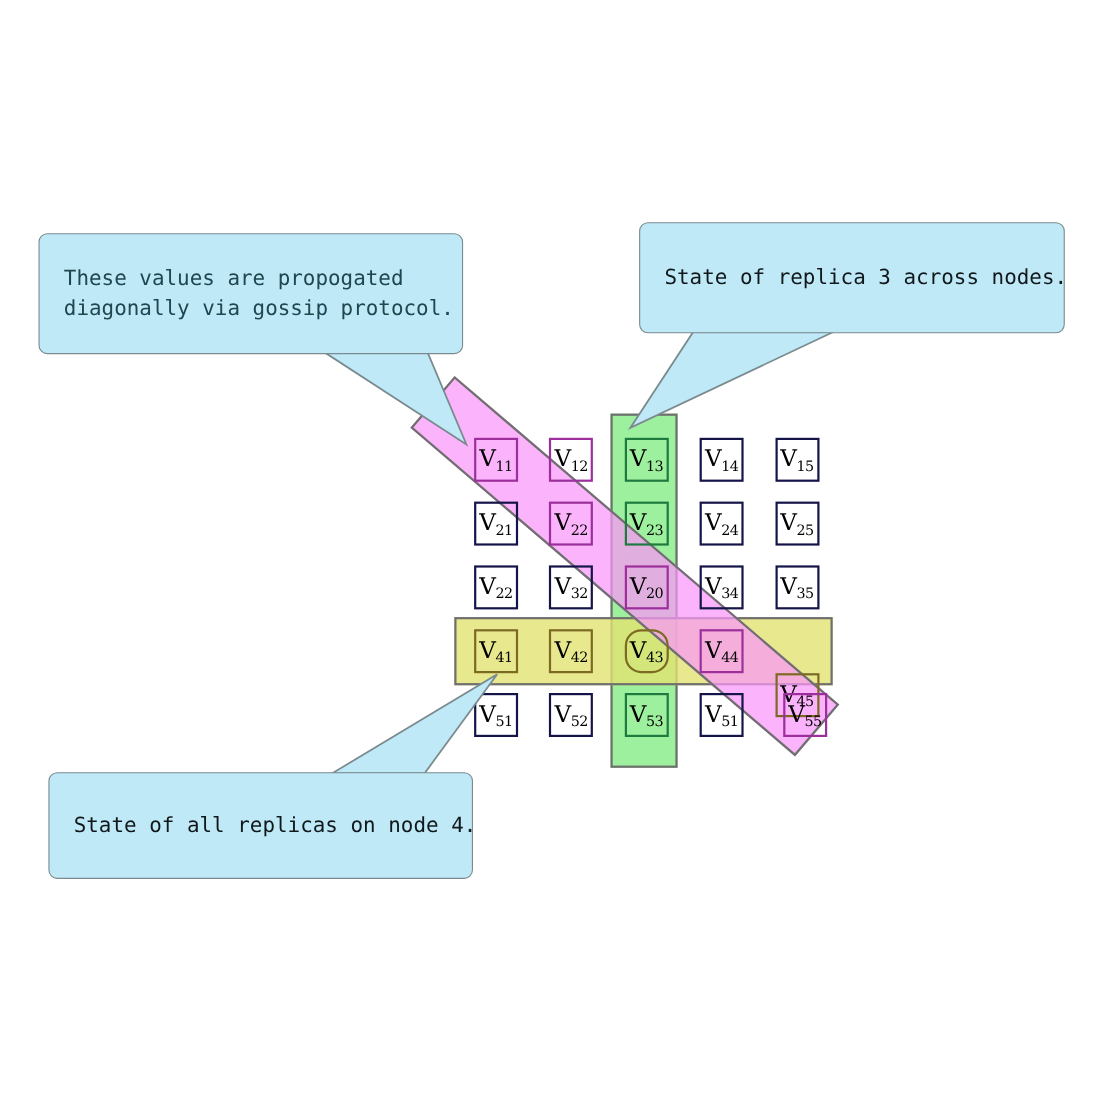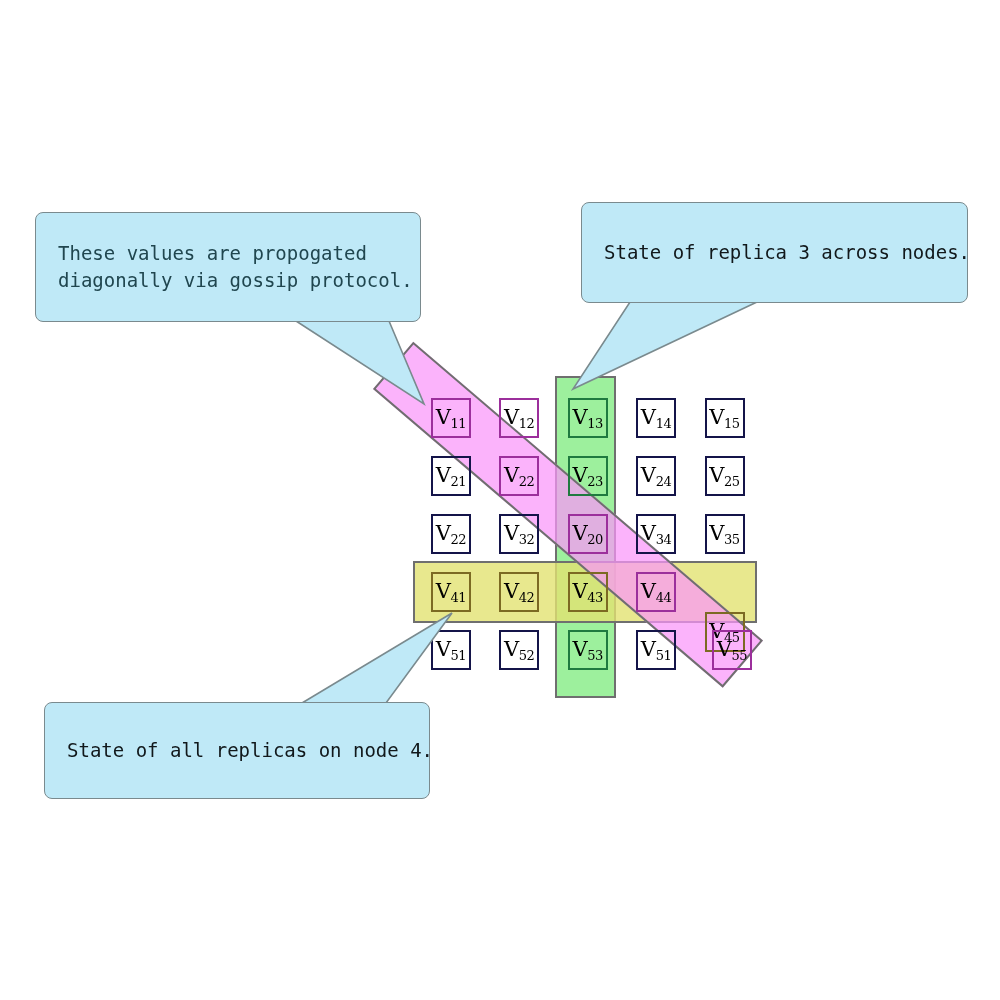--- a/index.html
+++ b/index.html
@@ -170,21 +170,21 @@
       </div>
       <div class="cell " style="left: 273.6px; top: 116px; text-align: center;">
         <span class="cell-label">V<sub>35</sub></span>
       </div>
       <div class="cell hl-yellow" style="left: 0px; top: 174px;">
         <span class="cell-label">V<sub>41</sub></span>
       </div>
       <div class="cell hl-yellow" style="left: 68.4px; top: 174px;">
         <span class="cell-label">V<sub>42</sub></span>
       </div>
-      <div class="cell hl-yellow" style="left: 136.8px; top: 174px;">
+      <div class="cell hl-yellow" style="left: 136.8px; top: 174px; border-radius: 15px;">
         <span class="cell-label">V<sub>43</sub></span>
       </div>
       <div class="cell hl-pink" style="left: 205.2px; top: 174px;">
         <span class="cell-label">V<sub>44</sub></span>
       </div>
       <div class="cell hl-yellow" style="left: 273.6px; top: 174px; margin-top: 40px;">
         <span class="cell-label">V<sub>45</sub></span>
       </div>
       <div class="cell " style="left: 0px; top: 232px;">
         <span class="cell-label">V<sub>51</sub></span>

